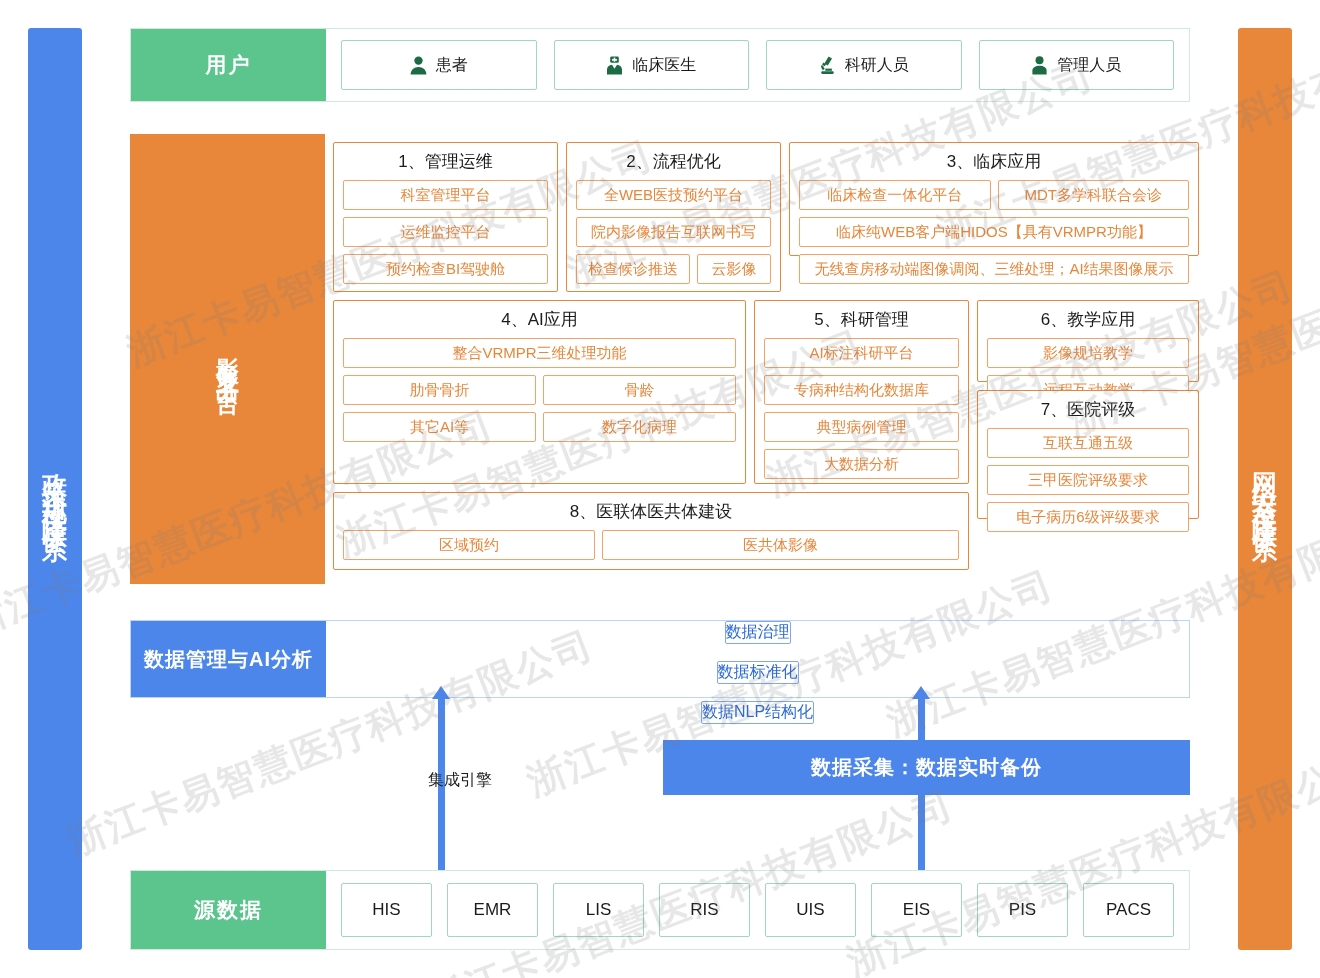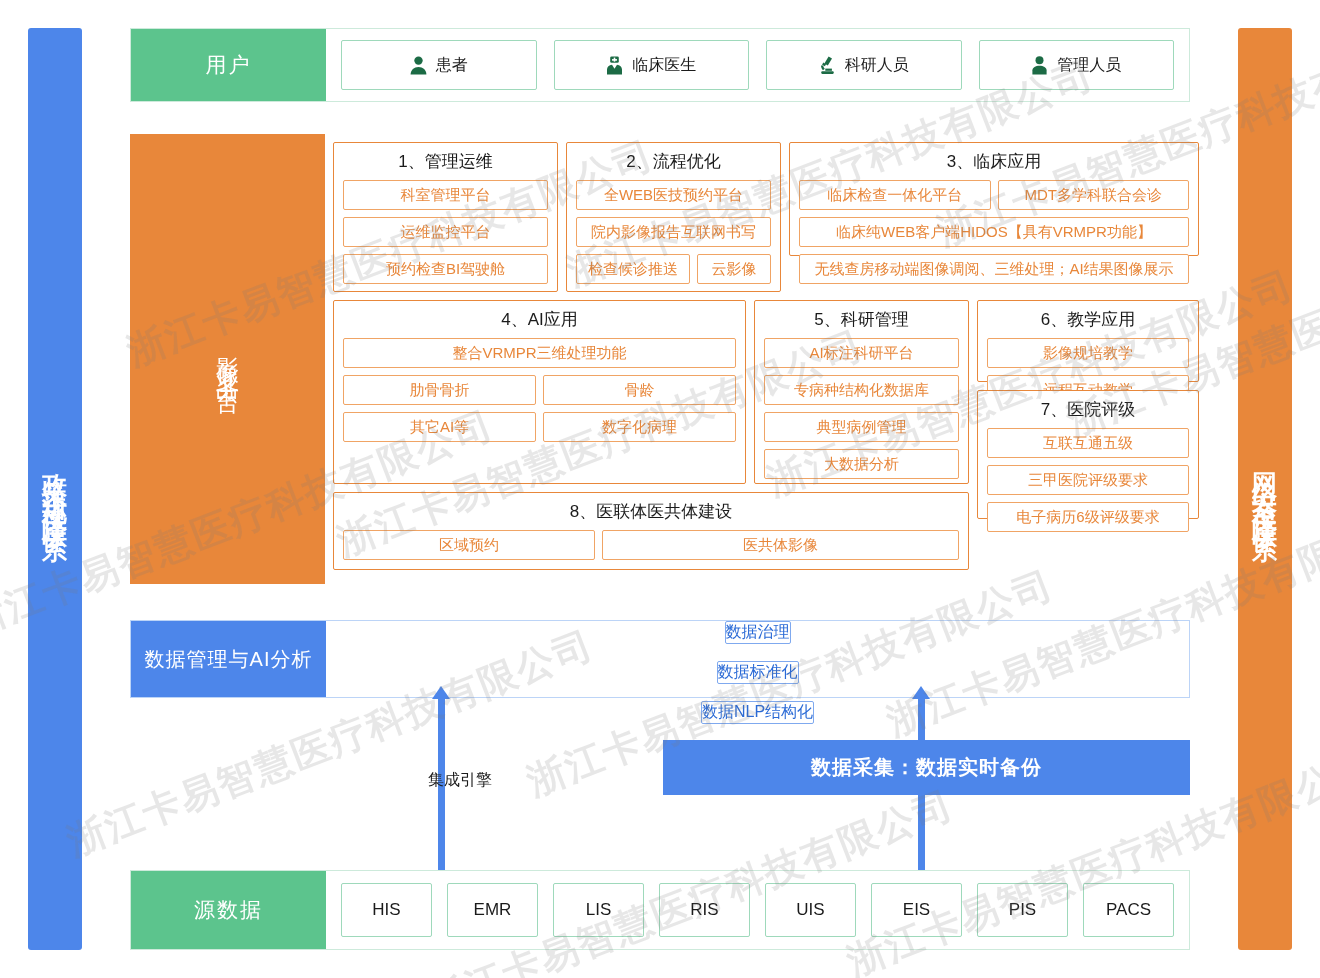--- a/index.html
+++ b/index.html
@@ -33,21 +33,21 @@
     line-height:1.28;
   }
   #policy-bar{left:28px;background:#4d86ea;}
   #security-bar{right:28px;background:#e8873a;}
 
   .center{position:absolute;left:130px;right:130px;top:28px;bottom:28px;}
 
   
   .row{position:absolute;left:0;right:0;display:flex;}
   .row-label{
-    color:#fff;font-weight:400;font-size:21px;
+    color:#fff;font-weight:700;font-size:21px;
     display:flex;align-items:center;justify-content:center;
     flex:0 0 195px;letter-spacing:2px;text-align:center;
   }
   .row-body{flex:1;background:#fff;display:flex;align-items:center;}
 
   
   #user-row{top:0;height:74px;border:1px solid #cdeadb;box-sizing:border-box;}
   #user-row .row-label{background:#5cc48d;}
   #user-row .row-body{gap:17px;padding:0 15px;height:100%;}
   .user-box{

